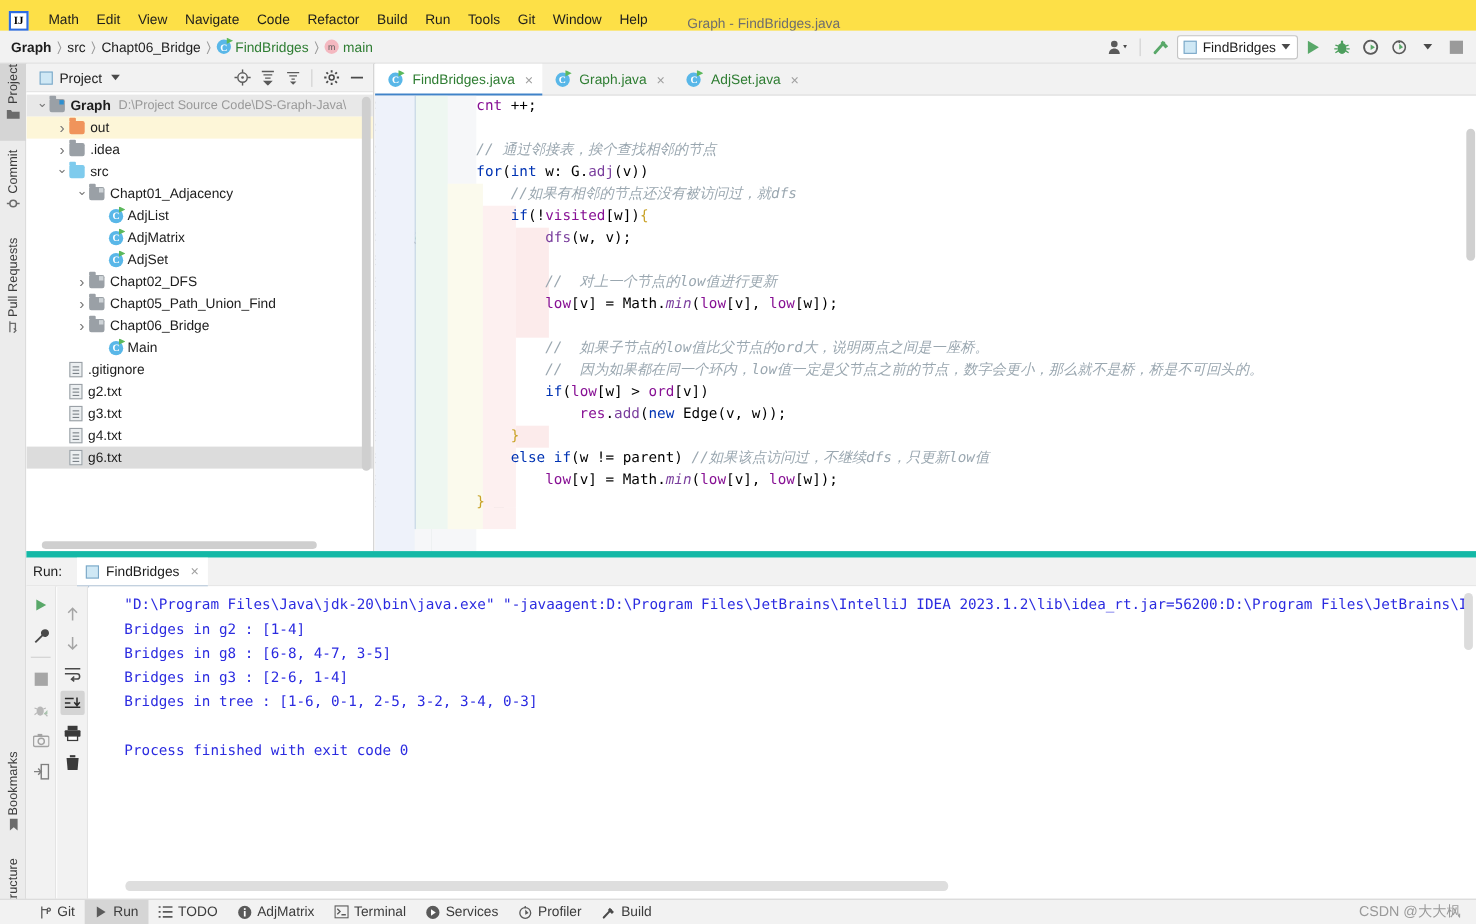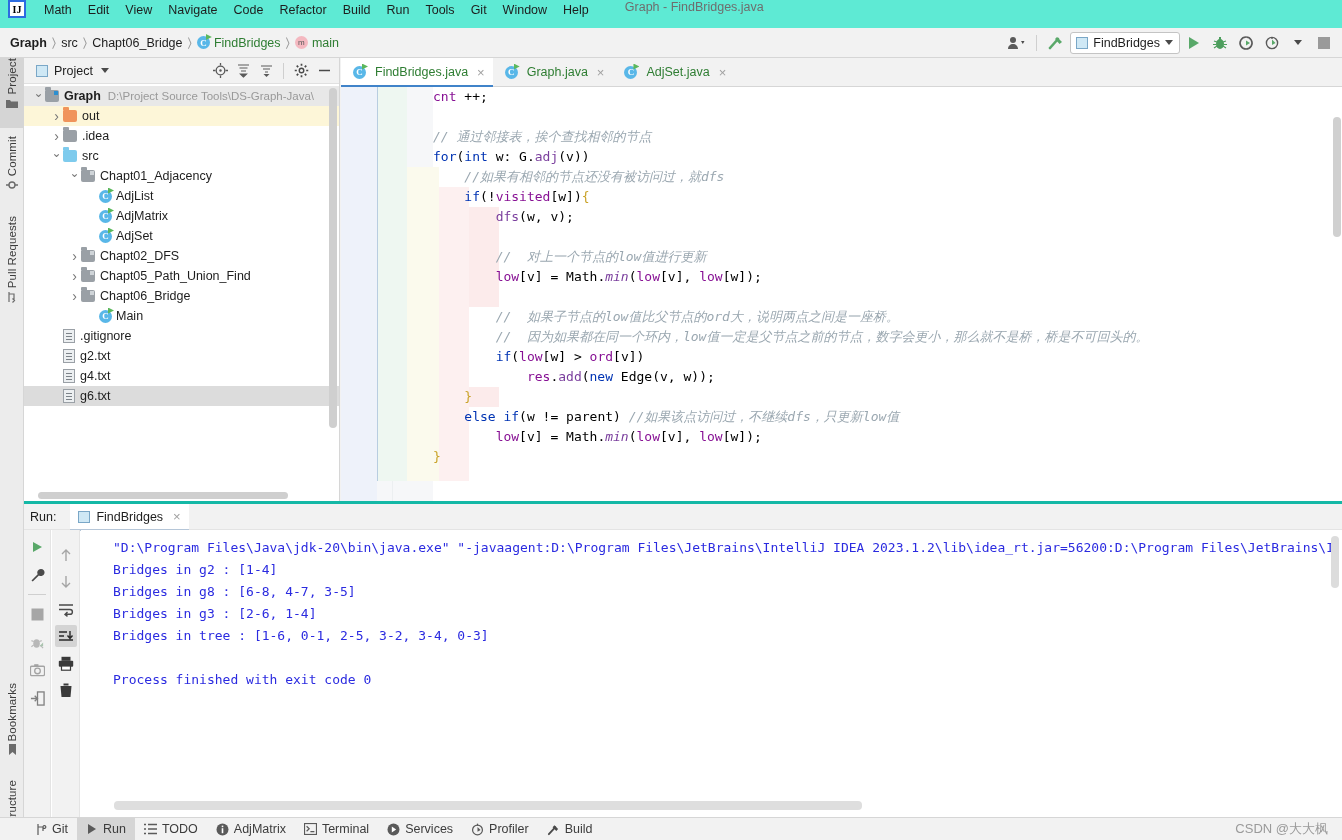--- a/index.html
+++ b/index.html
@@ -11,21 +11,21 @@
     font-family: "Liberation Sans", sans-serif;
     font-size: 12px;
     color: #1d1d1d;
     -webkit-font-smoothing: antialiased;
   }
   #app { position: relative; width: 1342px; height: 840px; background: #f2f2f2; }
 
   
   .menubar {
     position: absolute; top: 0; left: 0; width: 1342px; height: 28px;
-    background: #5eead4; display: flex; align-items: flex-start;
+    background: #fde047; display: flex; align-items: flex-end;
   }
   .ij-logo {
     width: 18px; height: 18px; margin-left: 8px; margin-right: 10px;
     background: #fff; border: 2px solid #2d6ce0; position: relative;
     display: flex; align-items: center; justify-content: center;
     font-weight: bold; font-size: 10px; color: #000;
     font-family: "Liberation Serif", serif;
   }
   .menu-item {
     padding: 3px 8px; font-size: 12.5px; color: #1d1d1d; cursor: default;
@@ -215,21 +215,21 @@
   .brace { color: #c9a227; }
 
   .ed-scroll-v {
     position: absolute; right: 1px; top: 30px; width: 8px; height: 120px;
     background: #d0d0d0; border-radius: 4px;
   }
 
   
   .runwin {
     position: absolute; top: 501px; left: 24px; width: 1318px; height: 316px;
-    background: #fff; border-top: 3px solid #14b8a6;
+    background: #fff; border-top: 6px solid #14b8a6;
   }
   .runhead {
     height: 26px; background: #f2f2f2; display: flex; align-items: center;
     padding-left: 6px; border-bottom: 1px solid #e4e4e4;
   }
   .runhead .lbl { font-size: 12.5px; margin-right: 14px; }
   .runtab {
     display: flex; align-items: center; gap: 6px; font-size: 12.5px;
     padding: 0 8px; height: 26px; position: relative; background: #fff;
   }
@@ -461,21 +461,21 @@
         </div>
       </div>
     </div>
 
     <div class="tree" id="tree-container">
         <div class="trow rootsel">
           <span style="display:inline-block;width:8px"></span>
           <span class="arrow down"></span>
           <span class="fld gray modblue"></span>
           <span class="tlabel rootname">Graph</span>
-          <span class="tpath">D:\Project Source Tools\DS-Graph-Java\</span>
+          <span class="tpath">D:\Project Source Code\DS-Graph-Java\</span>
         </div>
         <div class="trow hl">
           <span style="display:inline-block;width:26px"></span>
           <span class="arrow right"></span>
           <span class="fld orange"></span>
           <span class="tlabel">out</span>
         </div>
         <div class="trow">
           <span style="display:inline-block;width:26px"></span>
           <span class="arrow right"></span>
@@ -540,20 +540,26 @@
           <span style="display:inline-block;width:26px"></span>
           <span class="arrow"></span>
           <span class="fico"></span>
           <span class="tlabel">.gitignore</span>
         </div>
         <div class="trow">
           <span style="display:inline-block;width:26px"></span>
           <span class="arrow"></span>
           <span class="fico"></span>
           <span class="tlabel">g2.txt</span>
+        </div>
+        <div class="trow">
+          <span style="display:inline-block;width:26px"></span>
+          <span class="arrow"></span>
+          <span class="fico"></span>
+          <span class="tlabel">g3.txt</span>
         </div>
         <div class="trow">
           <span style="display:inline-block;width:26px"></span>
           <span class="arrow"></span>
           <span class="fico"></span>
           <span class="tlabel">g4.txt</span>
         </div>
         <div class="trow sel2">
           <span style="display:inline-block;width:26px"></span>
           <span class="arrow"></span>

